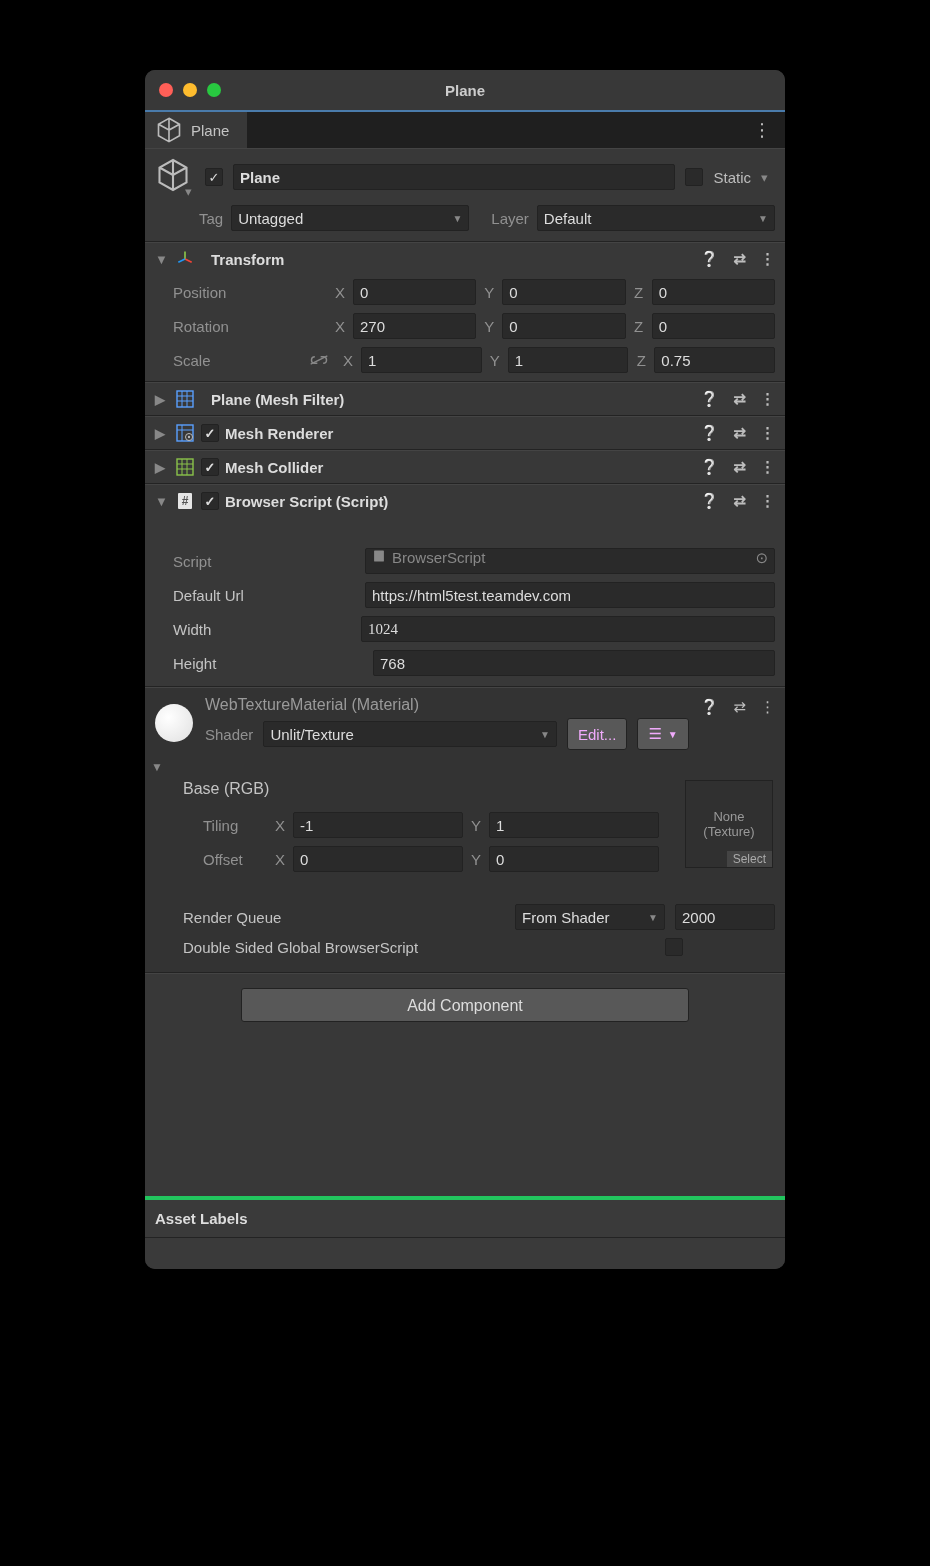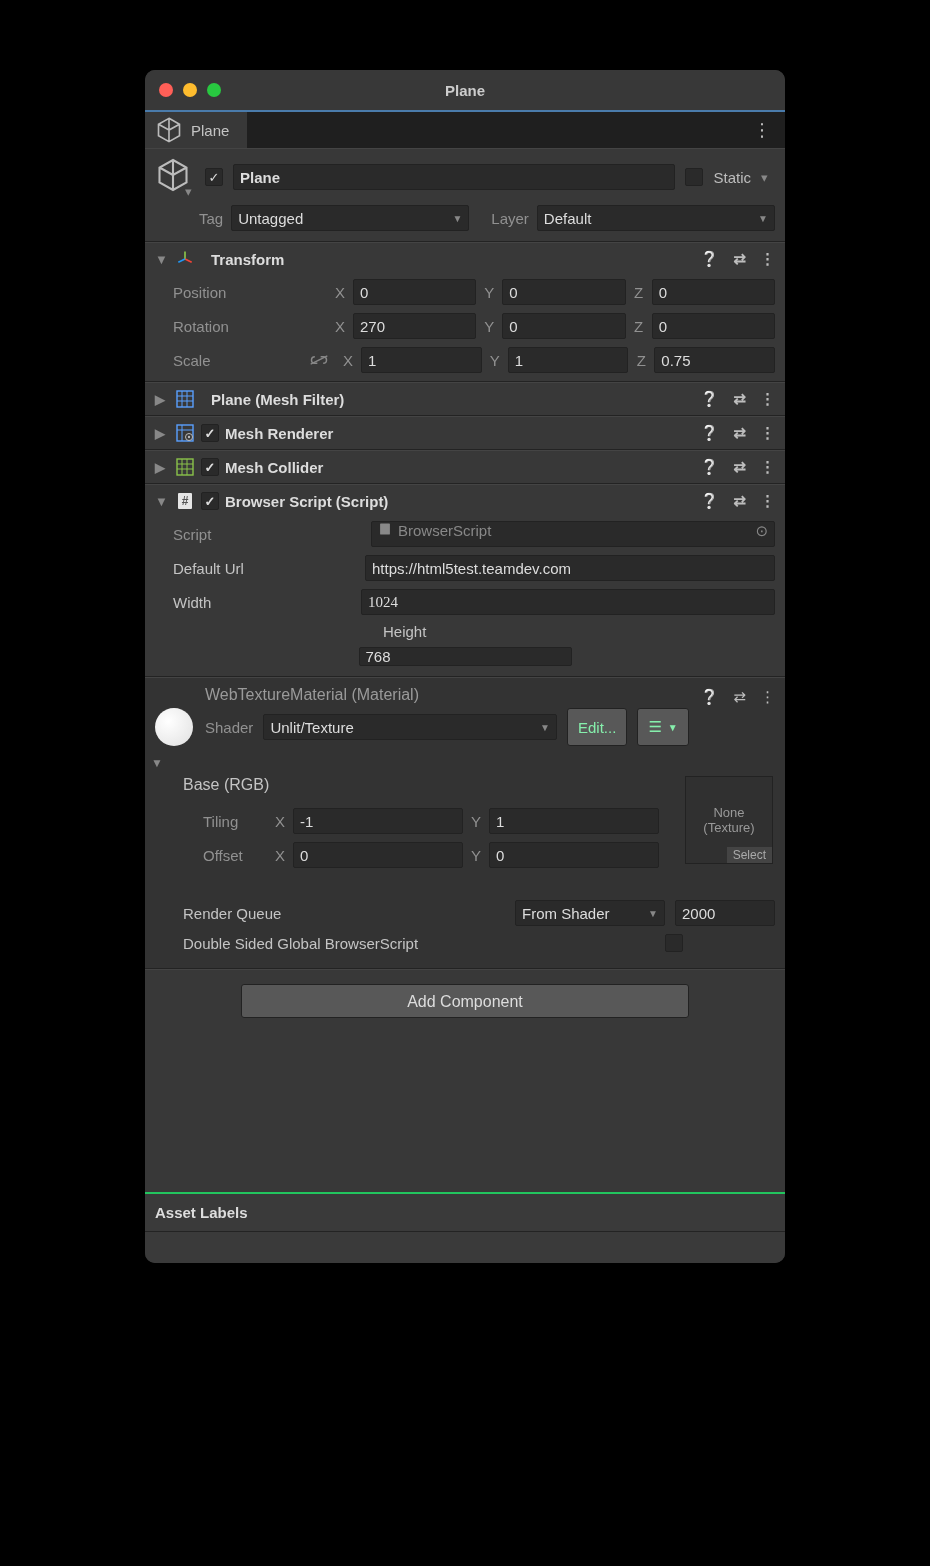--- a/index.html
+++ b/index.html
@@ -41,28 +41,28 @@
   .xyzrow { display: flex; align-items: center; gap: 6px; }
   .xyzrow .axislabel { color: #919191; width: 14px; text-align: center; }
   .xyzrow input { flex: 1; width: 0; }
 
   .cube-icon { width: 28px; height: 28px; }
   .cube-big { width: 36px; height: 36px; }
   svg { display: block; }
 
   .material-ball { width: 38px; height: 38px; border-radius: 50%; background: radial-gradient(circle at 35% 35%, #fff, #e0e0e0); flex: none; }
 
-  .btn { background: #585858; border: 1px solid #222; color: #86efac; font-size: 15px; height: 38px; padding: 0 10px; border-radius: 3px; display: inline-flex; align-items: center; }
+  .btn { background: #585858; border: 1px solid #222; color: #f0abfc; font-size: 15px; height: 32px; padding: 0 10px; border-radius: 3px; display: inline-flex; align-items: center; }
 
   .add-comp { background: #585858; color: #ddd; text-align: center; height: 34px; line-height: 34px; width: 70%; margin: 14px auto; border-radius: 3px; font-size: 16px; border: 1px solid #222; }
 
   .tex-slot { width: 88px; height: 88px; background: #303030; border: 1px solid #222; color: #999; font-size: 13px; text-align: center; display: flex; flex-direction: column; justify-content: center; position: relative; }
   .tex-slot .sel { position: absolute; bottom: 0; right: 0; background: #444; color: #aaa; font-size: 12px; padding: 1px 6px; }
 
-  .footer { background: #3a3a3a; padding: 10px; color: #ddd; font-weight: 600; font-size: 15px; border-top: 2px solid #22c55e; margin-top: 160px; }
+  .footer { background: #3a3a3a; padding: 10px; color: #ddd; font-weight: 600; font-size: 15px; border-top: 4px solid #22c55e; margin-top: 160px; }
   .collapse-region { height: 20px; display:flex; align-items:flex-end; padding:0 6px;}
 </style>
 </head>
 <body>
 
 <div class="window">
 
   <div class="titlebar">
     <div class="traffic">
       <div class="dot r"></div>
@@ -233,46 +233,46 @@
           <text x="10" y="14" font-size="12" text-anchor="middle" fill="#555">#</text>
         </svg>
       <div class="checkbox checked"></div>
       <span>Browser Script (Script)</span>
       <div class="icon-right">
         <span>❔</span>
         <span>⇄</span>
         <span>⋮</span>
       </div>
     </div>
-    <div class="row" style="gap:16px;">
+    <div class="row" style="gap:10px;margin-top:27px;">
       <span class="label" style="width:200px;padding-left:18px;">Script</span>
       <div class="readonly-field" style="flex:1;position:relative;">
         <svg width="14" height="14" viewBox="0 0 20 20">
             <rect x="3" y="2" width="14" height="16" rx="1" fill="#888"></rect>
           </svg>
         <span>BrowserScript</span>
         <span style="position:absolute;right:6px;color:#888;">⊙</span>
       </div>
     </div>
     <div class="row" style="gap:10px;">
       <span class="label" style="width:200px;padding-left:18px;color:#c4c4c4;">Default Url</span>
       <input class="text" style="flex: 1 1 0%;" value="https://html5test.teamdev.com">
     </div>
     <div class="row" style="gap:6px;">
       <span class="label" style="width:200px;padding-left:18px;color:#c4c4c4;">Width</span>
       <input class="text" style="flex: 1 1 0%; font-family: Liberation Serif, serif;" value="1024">
     </div>
-    <div class="row" style="gap:7px; padding-bottom:10px;flex-direction:column;">
+    <div class="row" style="gap:18px; padding-bottom:10px;">
       <span class="label" style="width:200px;padding-left:18px;color:#c4c4c4;">Height</span>
       <input class="text" style="flex: 1 1 0%;" value="768">
     </div>
   </div>
 
   <div class="section dark">
-    <div class="row" style="gap:12px; padding-top:8px;align-items:flex-end;">
+    <div class="row" style="gap:12px; padding-top:8px;">
       <div class="material-ball"></div>
       <div style="flex:1;">
         <div class="label" style="color:#9a9a9a;font-size:16px;">WebTextureMaterial (Material)</div>
         <div class="row" style="padding:4px 0 0 0;gap:10px;">
           <span class="label">Shader</span>
           <div class="dropdown" style="flex:1;">
             <span>Unlit/Texture</span>
               <span class="cv">▼</span>
           </div>
           <div class="btn">

